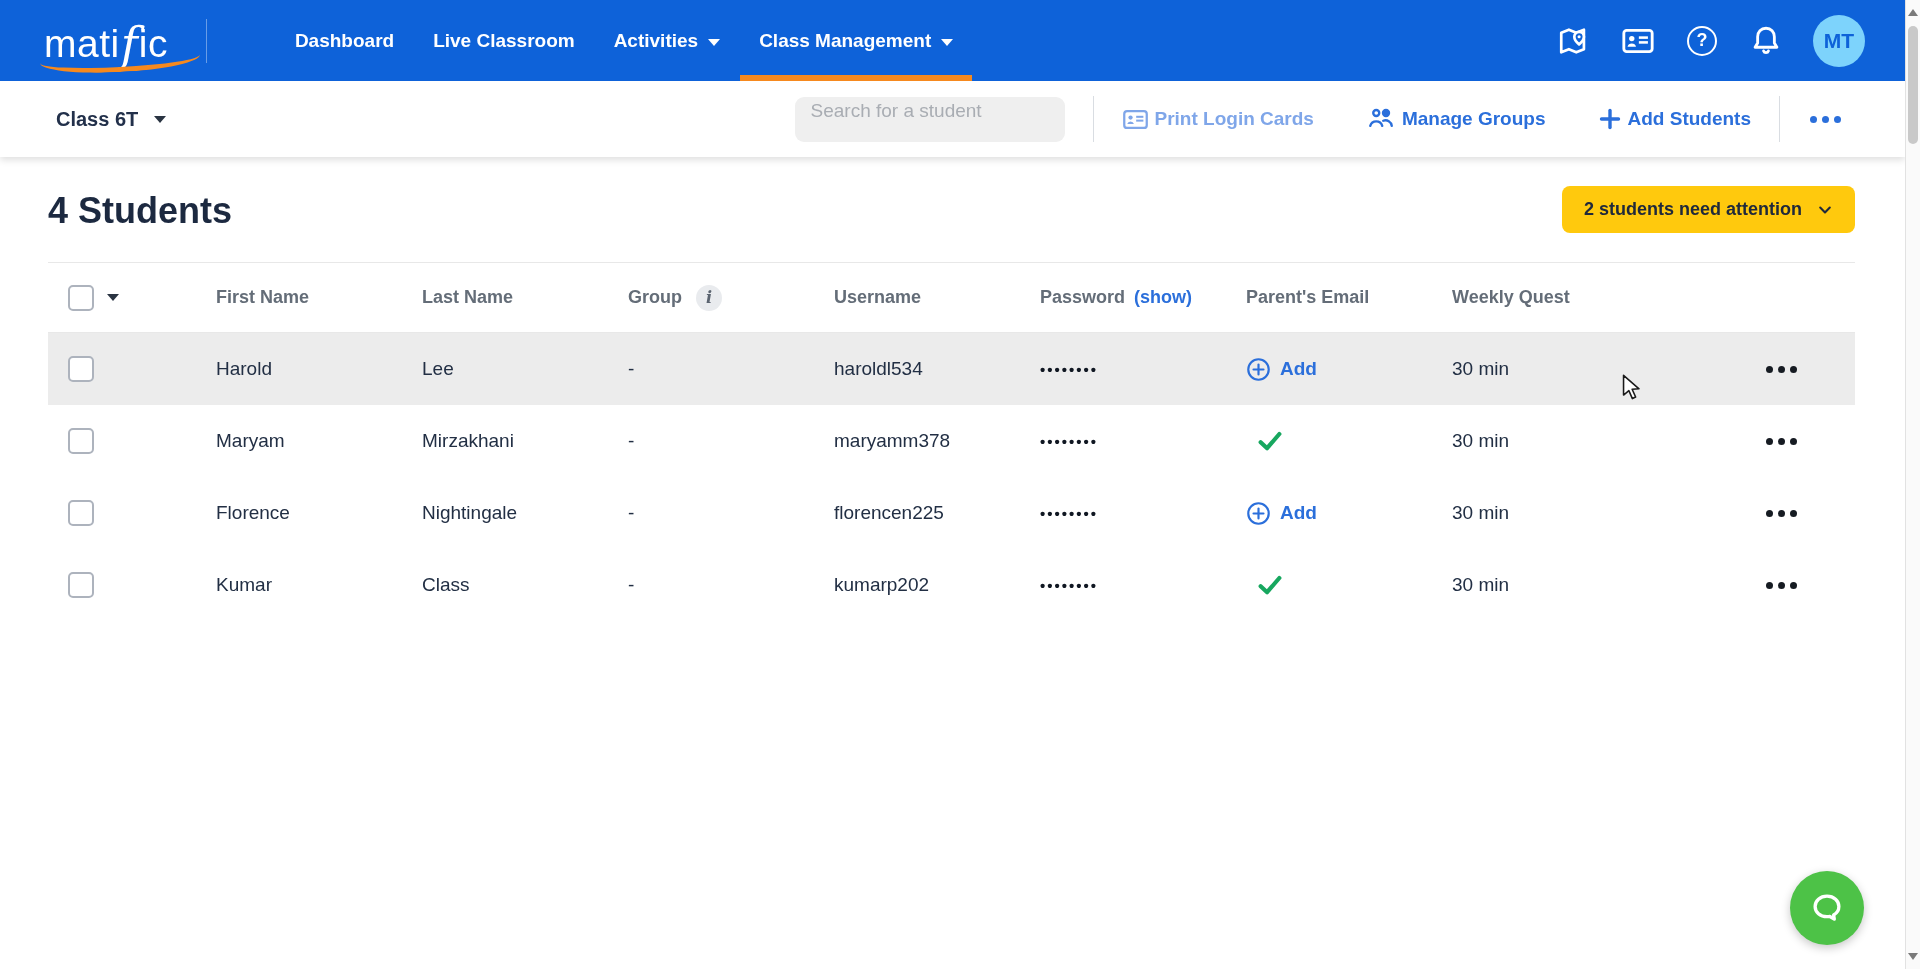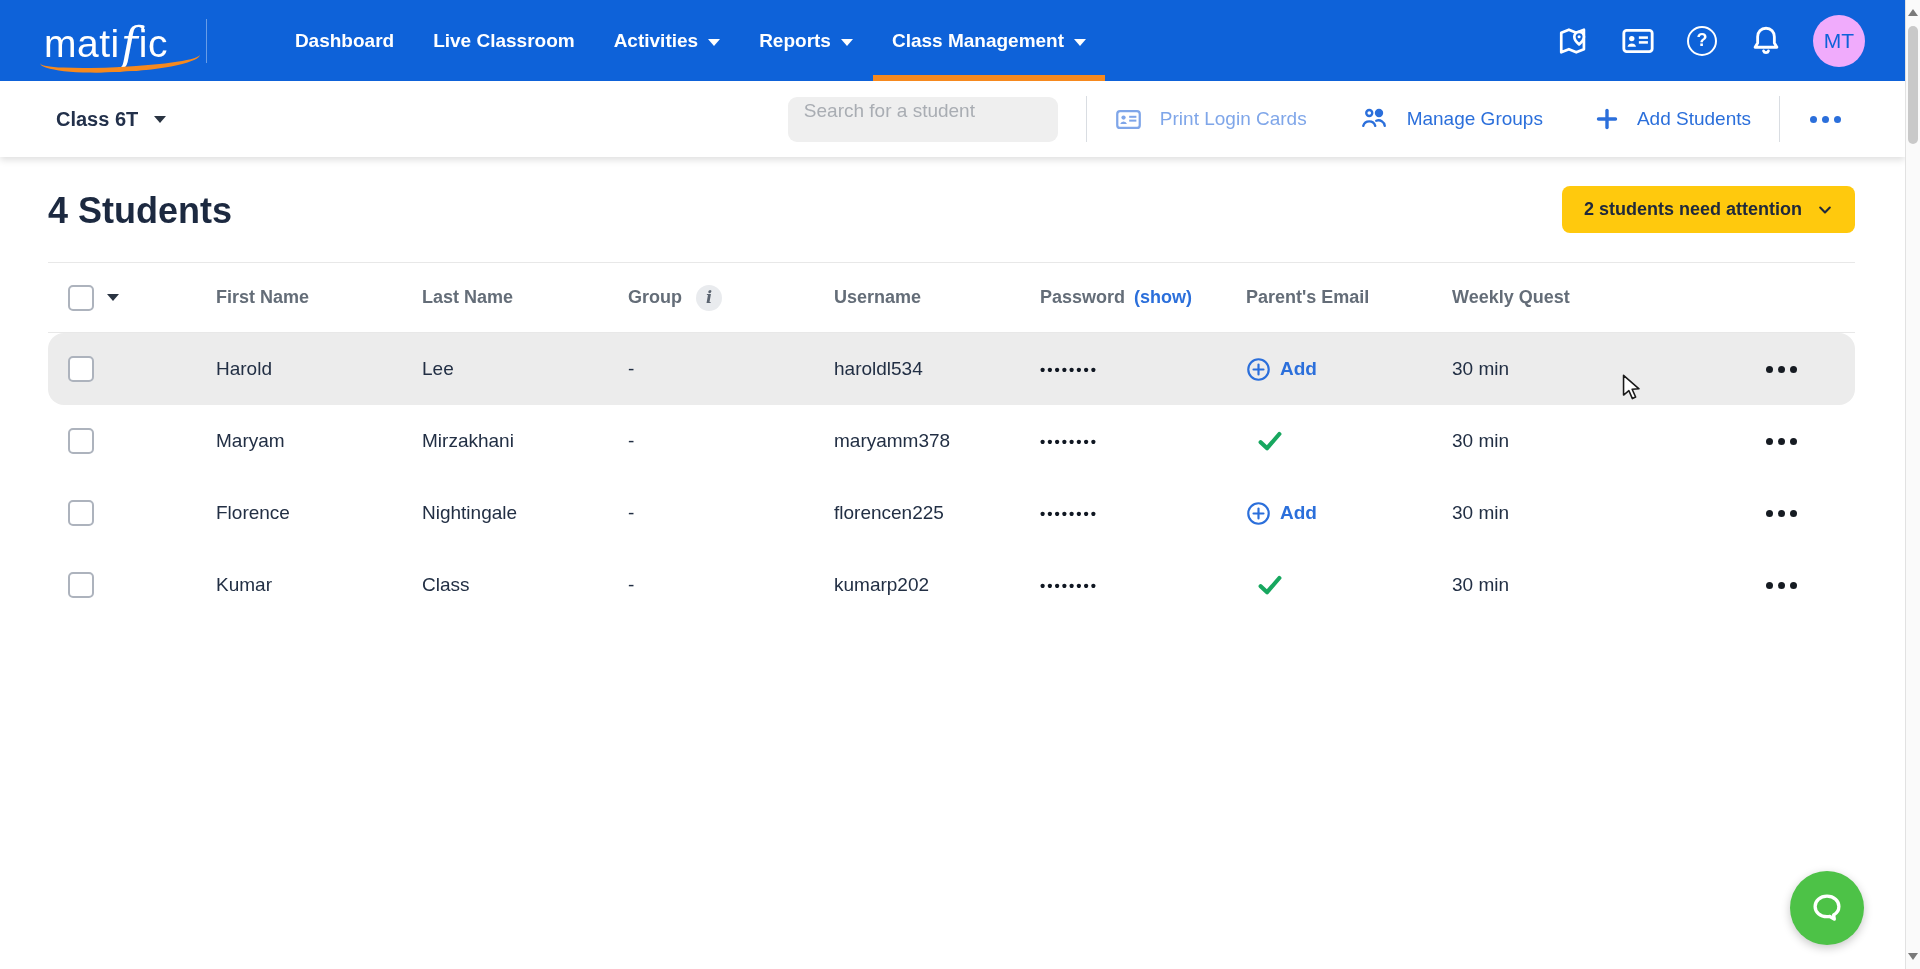--- a/index.html
+++ b/index.html
@@ -26,59 +26,59 @@
   .nav-item.active::after { content:""; position:absolute; left:-19px; right:-19px;
               bottom:0; height:6px; background:#F6891E; }
   .caret-w { width:0; height:0; border-left:6px solid transparent;
              border-right:6px solid transparent; border-top:7px solid #fff; margin-top:3px; }
 
   .top-icons { margin-left:auto; margin-right:40px; display:flex; align-items:center; gap:30px; }
   .tico { width:34px; height:34px; display:flex; align-items:center; justify-content:center; cursor:pointer; }
   .help-circle { width:30px; height:30px; border:2.5px solid #fff; border-radius:50%;
                  display:flex; align-items:center; justify-content:center;
                  color:#fff; font-size:18px; font-weight:800; }
-  .avatar { width:52px; height:52px; border-radius:50%; background:#f0abfc; color:#0E62D9;
+  .avatar { width:52px; height:52px; border-radius:50%; background:#7dd3fc; color:#0E62D9;
             display:flex; align-items:center; justify-content:center;
-            font-size:21px; font-weight:400; cursor:pointer; }
+            font-size:21px; font-weight:700; cursor:pointer; }
 
   
   .subbar { position:absolute; left:0; top:81px; width:1905px; height:76px; background:#fff;
             box-shadow:0 3px 7px rgba(0,0,0,.13); display:flex; align-items:center; z-index:5; }
   .class-sel { margin-left:56px; display:flex; align-items:center; gap:16px;
                font-size:20px; font-weight:700; color:#22304A; cursor:pointer; }
   .caret-d { width:0; height:0; border-left:6px solid transparent;
              border-right:6px solid transparent; border-top:7px solid #2A3442; }
   .sub-right { margin-left:auto; margin-right:62px; display:flex; align-items:center; }
   .search { width:270px; height:45px; background:#EFEFEF; border-radius:9px;
             display:flex; align-items:center; padding:0 14px 16px 16px; }
   .search input { flex:1; border:none; outline:none; background:transparent;
                   font-size:19px; color:#333; font-family:"Liberation Sans",sans-serif; }
   .search input::placeholder { color:#A9ADB3; }
   .vdiv { width:1px; height:46px; background:#D9DDE2; margin:0 28px; }
-  .tool-btn { display:flex; align-items:center; gap:18px; font-size:19px; font-weight:400;
+  .tool-btn { display:flex; align-items:center; gap:6px; font-size:19px; font-weight:700;
               color:#2B6FDB; cursor:pointer; white-space:nowrap; }
   .tool-btn.muted { color:#7FA6E9; }
   .tool-btn + .tool-btn { margin-left:52px; }
   .dots { display:flex; gap:5px; cursor:pointer; padding:6px 2px; }
   .dots i { width:7px; height:7px; border-radius:50%; background:#2B6FDB; }
 
   
   .heading { position:absolute; left:48px; top:190px; font-size:36px; font-weight:800; color:#1C2940; }
   .badge { position:absolute; right:65px; top:186px; height:47px; background:#FFC90D;
            border-radius:8px; display:flex; align-items:center; gap:15px; padding:12px 22px;
            font-size:18px; font-weight:700; color:#20293B; cursor:pointer; }
 
   
   .table { position:absolute; left:48px; top:262px; width:1807px; }
   .tgrid { display:grid; grid-template-columns:168px 206px 206px 206px 206px 206px 206px 206px 1fr;
            align-items:center; }
   .thead { height:71px; border-top:1px solid #E8E8E8; border-bottom:1px solid #E8E8E8;
            color:#646D78; font-size:18px; font-weight:700; }
   .trow { height:72px; font-size:19px; color:#222F44; }
-  .trow.hl { background:#ECECEC;border-radius:16px; }
+  .trow.hl { background:#ECECEC; }
   .cb-cell { padding-left:20px; display:flex; align-items:center; gap:13px; }
   .cb { width:26px; height:26px; background:#fff; border:2px solid #ADB3BD;
         border-radius:5px; cursor:pointer; }
   .col-group { display:flex; align-items:center; gap:14px; }
   .info-i { width:26px; height:26px; border-radius:50%; background:#E9EBEE; color:#5B6470;
             font-family:"DejaVu Serif", serif; font-style:italic; font-weight:700; font-size:16px;
             display:flex; align-items:center; justify-content:center; cursor:pointer; }
   .pw-head { display:flex; gap:9px; }
   .show-link { color:#2B6FDB; cursor:pointer; }
   .mask { font-size:15px; font-weight:700; letter-spacing:2px; color:#101722; }
@@ -120,24 +120,20 @@
       <div class="nav-item">
         <span>Dashboard</span>
       </div>
       <div class="nav-item">
         <span>Live Classroom</span>
       </div>
       <div class="nav-item">
         <span>Activities</span>
         <span class="caret-w"></span>
       </div>
-      <div class="nav-item">
-        <span>Reports</span>
-        <span class="caret-w"></span>
-      </div>
       <div class="nav-item active">
         <span>Class Management</span>
         <span class="caret-w"></span>
       </div>
     </div>
 
     <div class="top-icons">
       <div class="tico">
         <svg width="36" height="36" viewBox="0 0 24 24" fill="none" stroke="#fff" stroke-width="1.9" stroke-linejoin="round">
           <path d="M3 6.2 L8.4 4 L13.6 6.2 L19 4 V17.8 L13.6 20 L8.4 17.8 L3 20 Z"></path>

